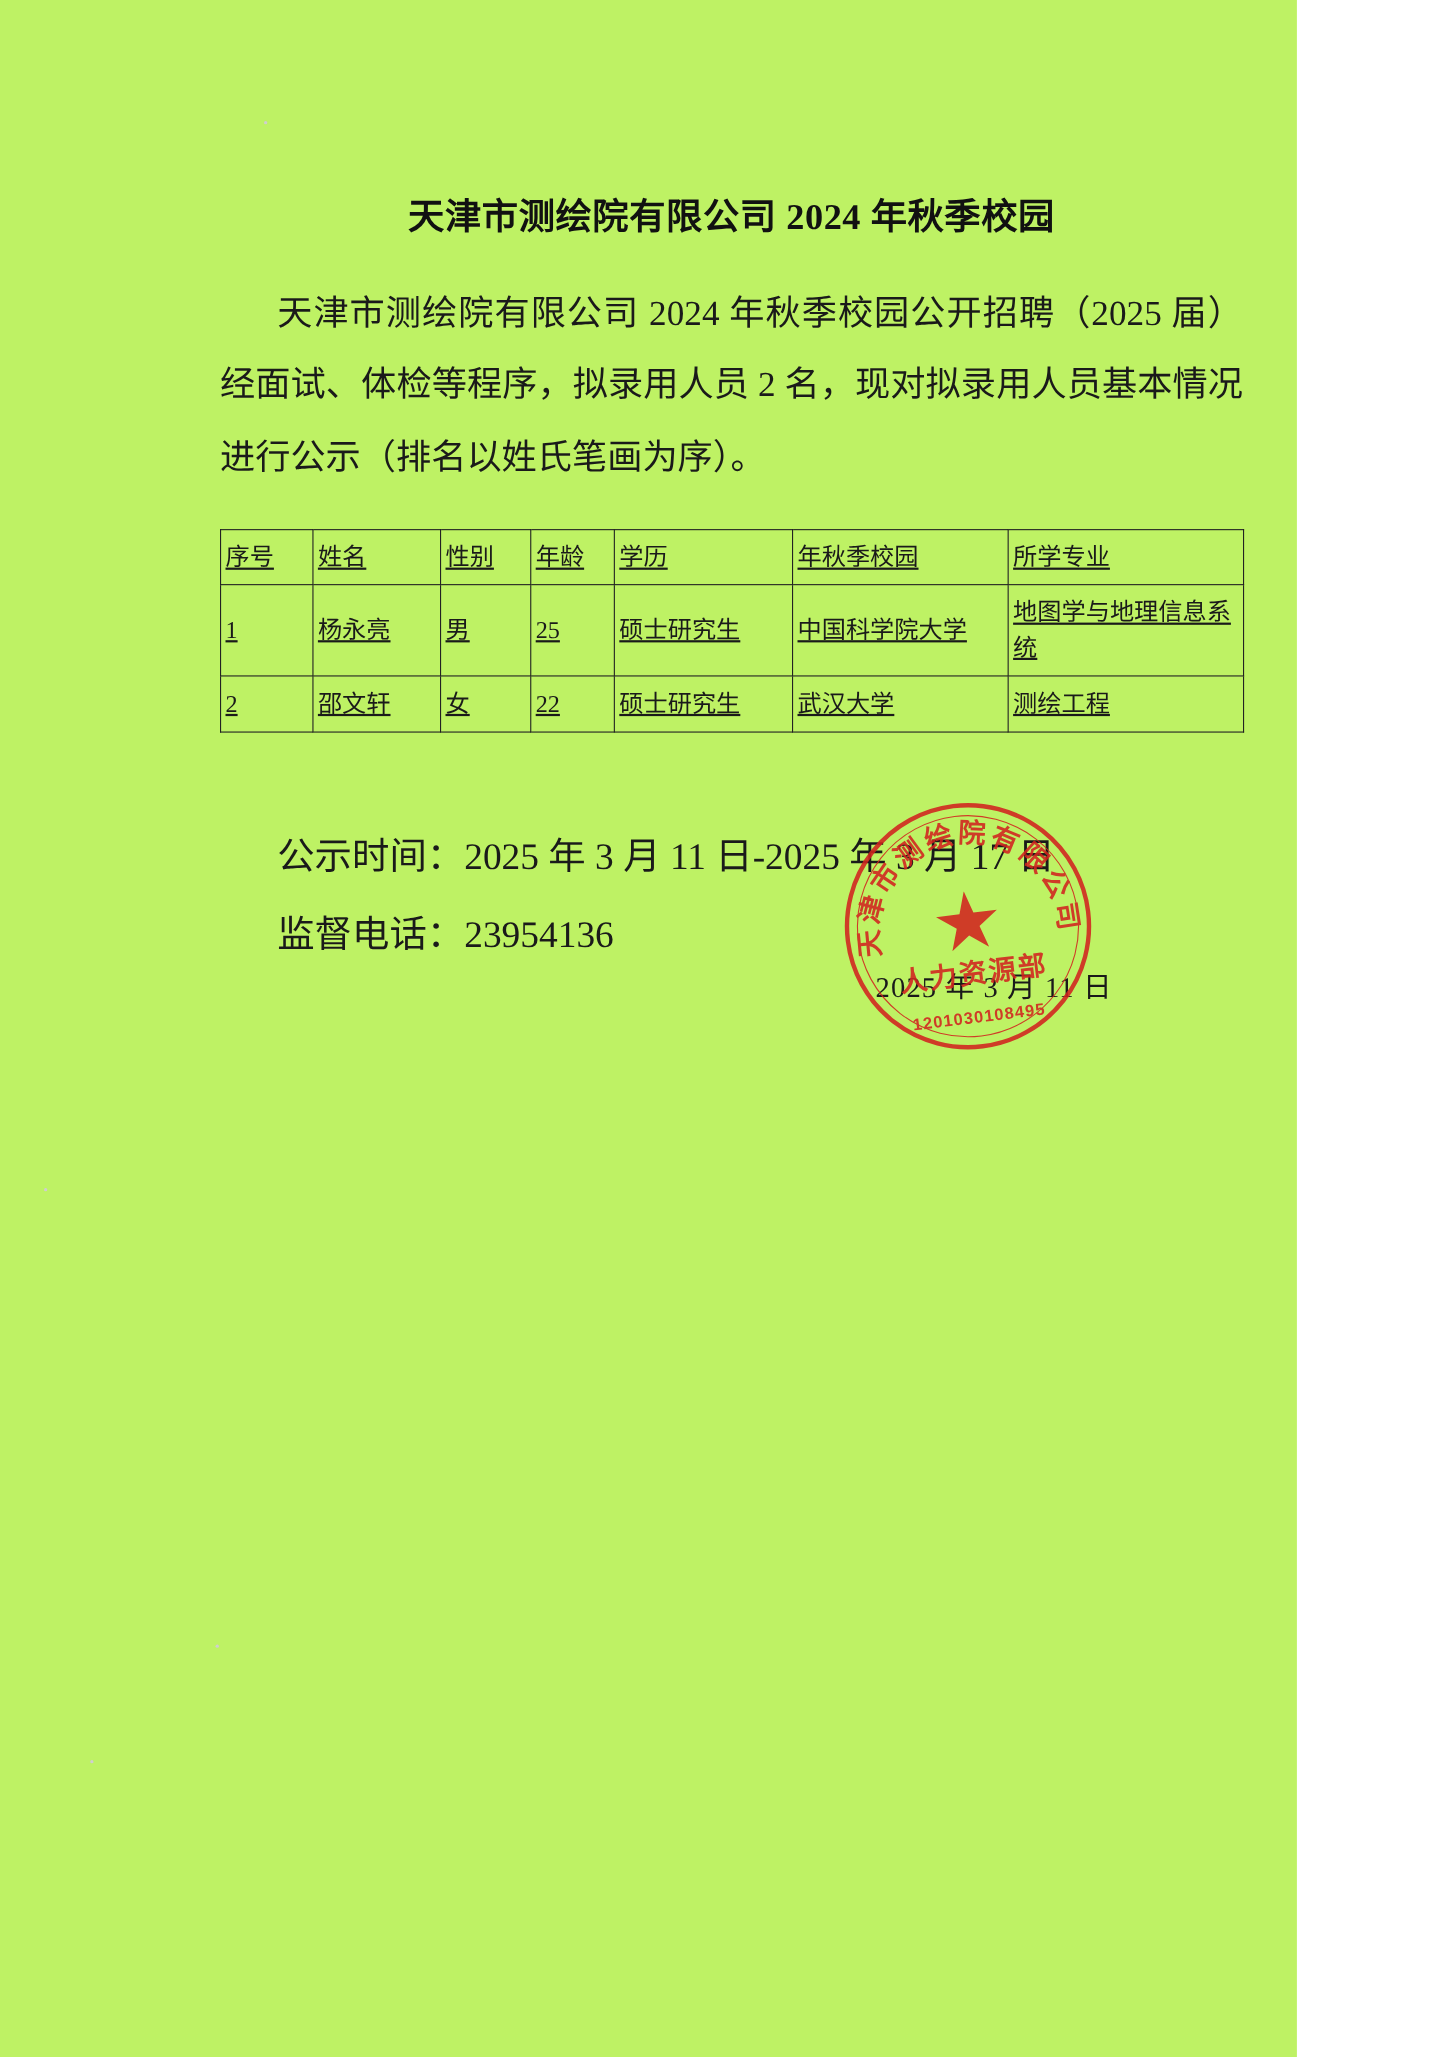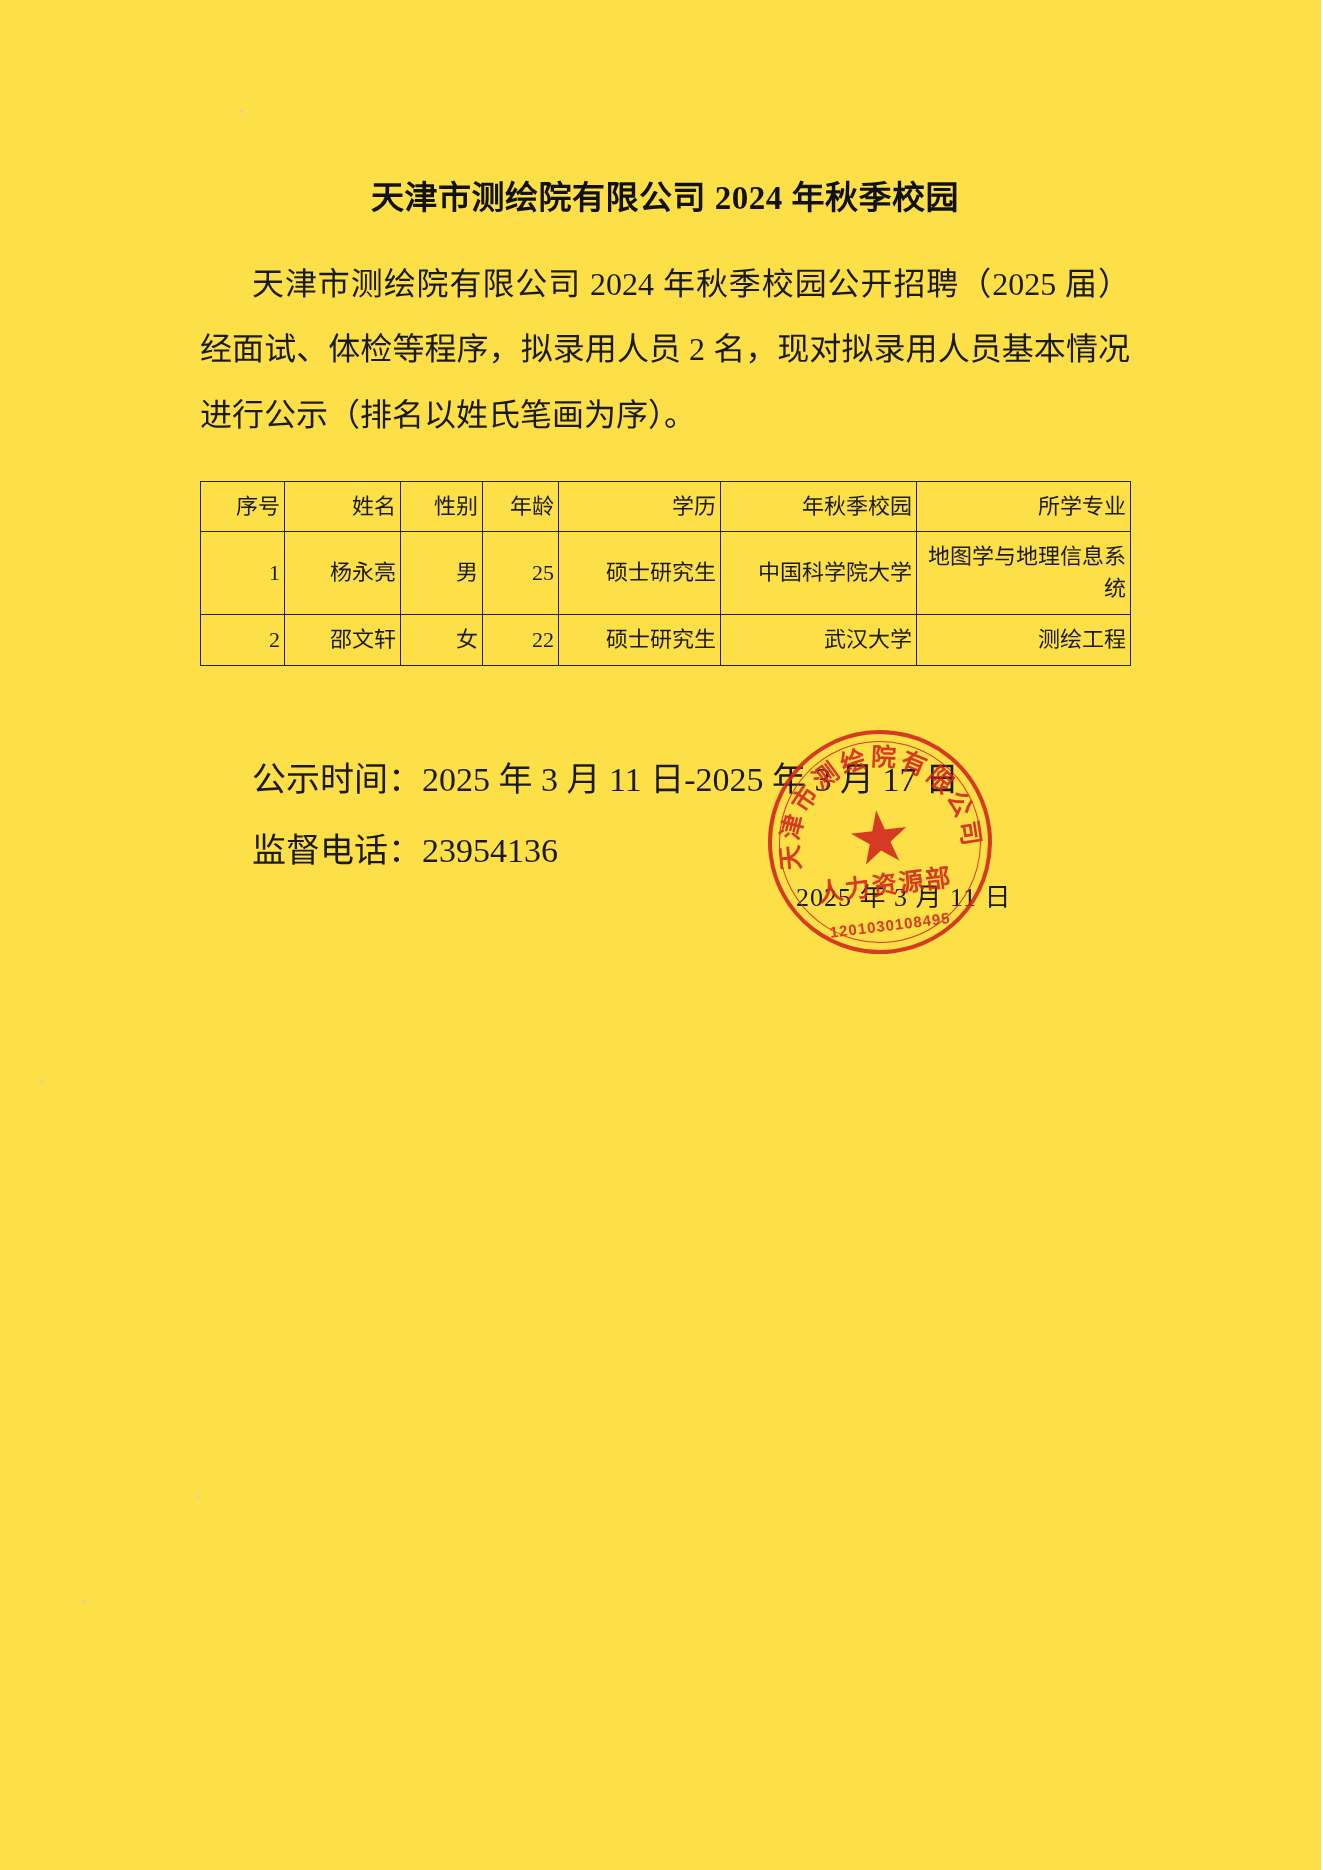--- a/index.html
+++ b/index.html
@@ -12,23 +12,23 @@
     height: 1870px;
     position: relative;
     font-family: "Liberation Serif", "DejaVu Serif", serif;
     color: #1a1a1a;
     overflow: hidden;
   }
 
   .page {
     position: absolute;
     left: 0; top: 0;
-    width: 1321px;
+    width: 1179px;
     height: 1870px;
-    background: #fde047;
+    background: #bef264;
   }
 
   .content {
     position: absolute;
     left: 200px;
     top: 170px;
     width: 930px;
   }
 
   .doc-title {
@@ -52,26 +52,27 @@
   }
 
   table.people {
     border-collapse: collapse;
     margin-top: 32px;
     width: 930px;
     table-layout: fixed;
   }
   table.people th, table.people td {
     border: 1.4px solid #222;
-    text-align: right;
+    text-align: left;
     font-size: 22px;
     line-height: 1.45;
     padding: 9px 4px;
     color: #1a1a1a;
     font-family: "Liberation Serif", "DejaVu Serif", serif;
+    text-decoration: underline;
   }
   table.people th { font-weight: normal; }
   col.c-idx    { width: 84px; }
   col.c-name   { width: 116px; }
   col.c-sex    { width: 82px; }
   col.c-age    { width: 76px; }
   col.c-edu    { width: 162px; }
   col.c-school { width: 196px; }
   col.c-major  { width: 214px; }
 

